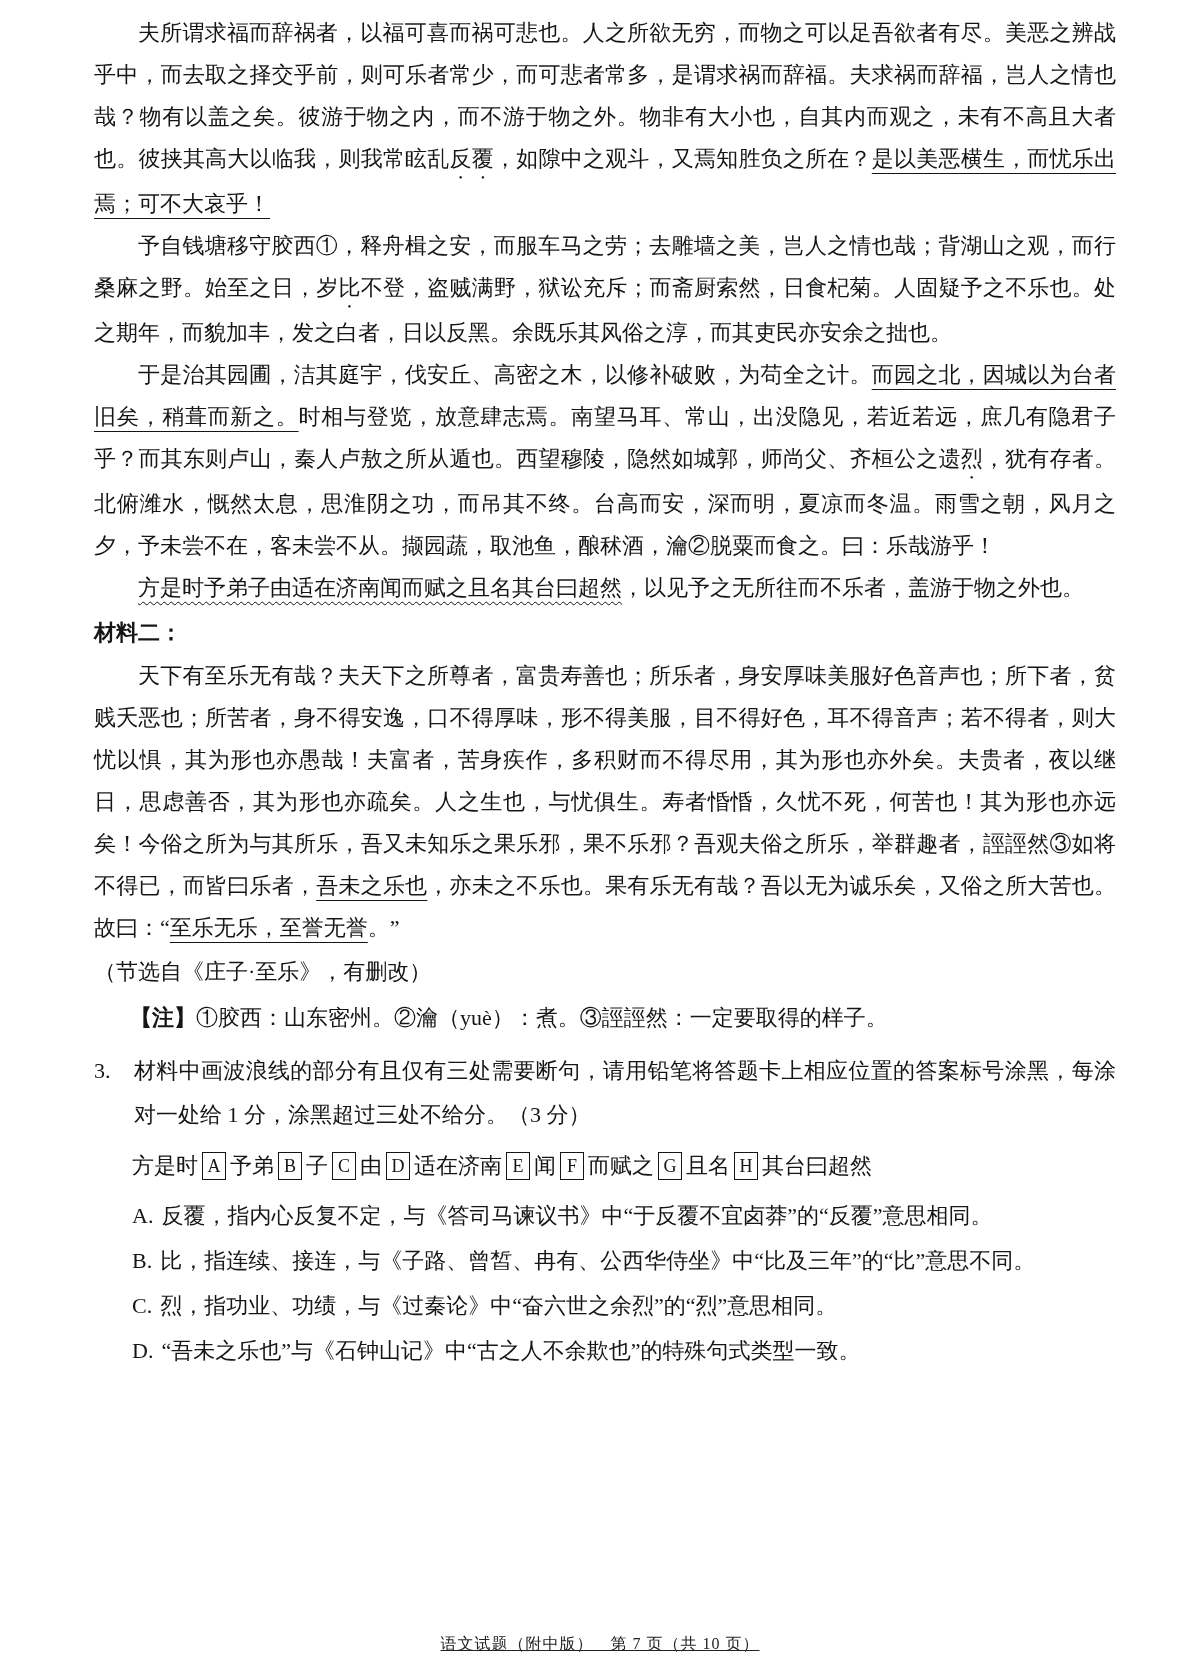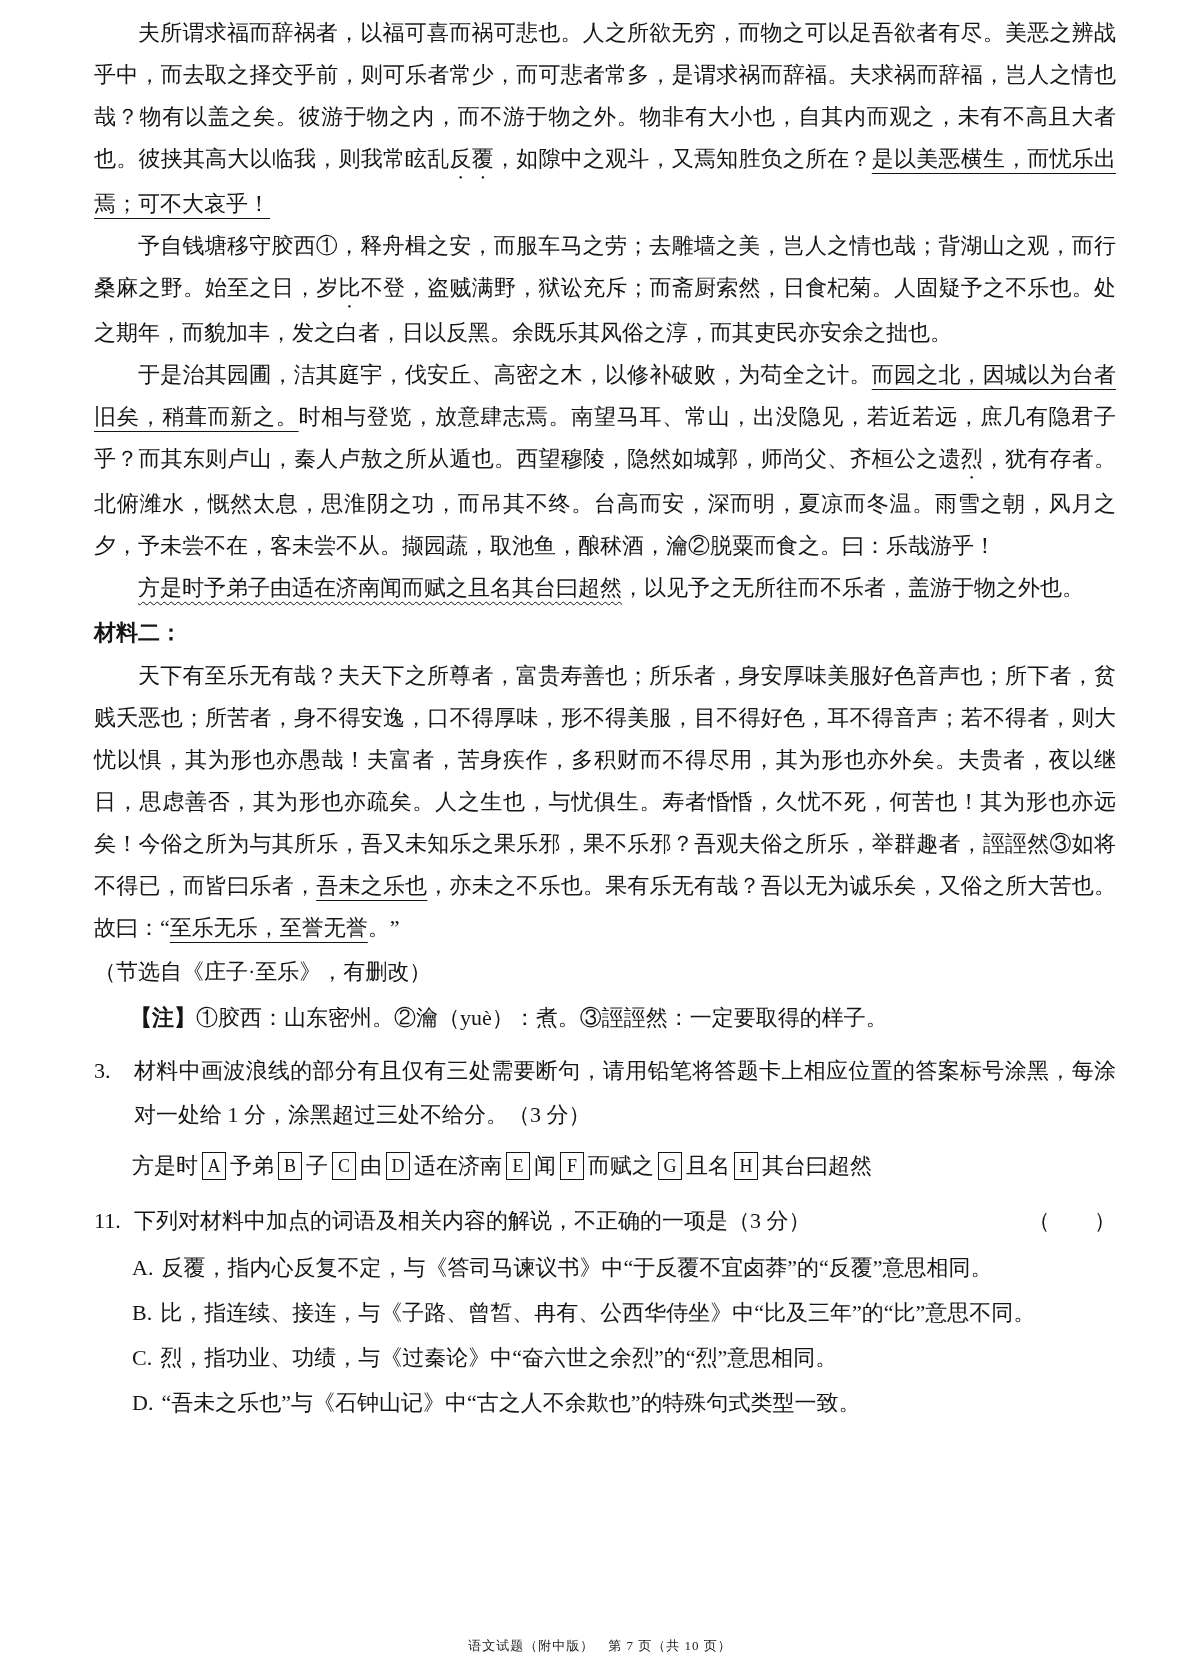--- a/index.html
+++ b/index.html
@@ -91,23 +91,24 @@
   }
   .options { padding-left: 38px; margin-top: 2px; }
   .option { line-height: 45px; text-align: justify; }
   .option-label { margin-right: 8px; }
   .footer {
     position: absolute;
     bottom: 16px;
     left: 0;
     width: 100%;
     text-align: center;
-    font-size: 13px;
+    font-size: 16px;
     letter-spacing: 1px;
     color: #222;
+    text-decoration: underline;
   }
 </style>
 </head>
 <body>
 
 <div class="page">
 
   <div>
     <p class="para"><span class="seg-plain">夫所谓求福而辞祸者，以福可喜而祸可悲也。人之所欲无穷，而物之可以足吾欲者有尽。美恶之辨战乎中，而去取之择交乎前，则可乐者常少，而可悲者常多，是谓求祸而辞福。夫求祸而辞福，岂人之情也哉？物有以盖之矣。彼游于物之内，而不游于物之外。物非有大小也，自其内而观之，未有不高且大者也。彼挟其高大以临我，则我常眩乱</span><span class="seg-dots">反覆</span><span class="seg-plain">，如隙中之观斗，又焉知胜负之所在？</span><span class="seg-underline">是以美恶横生，而忧乐出焉；可不大哀乎！</span></p>
     <p class="para"><span class="seg-plain">予自钱塘移守胶西①，释舟楫之安，而服车马之劳；去雕墙之美，岂人之情也哉；背湖山之观，而行桑麻之野。始至之日，岁</span><span class="seg-dots">比</span><span class="seg-plain">不登，盗贼满野，狱讼充斥；而斋厨索然，日食杞菊。人固疑予之不乐也。处之期年，而貌加丰，发之白者，日以反黑。余既乐其风俗之淳，而其吏民亦安余之拙也。</span></p>
@@ -127,27 +128,20 @@
     <span class="note-label">【注】</span><span>①胶西：山东密州。②瀹（yuè）：煮。③誙誙然：一定要取得的样子。</span>
   </div>
 
   <div class="question">
     <span class="q-num">3.</span>
     <div class="q-text">材料中画波浪线的部分有且仅有三处需要断句，请用铅笔将答题卡上相应位置的答案标号涂黑，每涂对一处给 1 分，涂黑超过三处不给分。（3 分）</div>
   </div>
 
   <div class="q10-sentence"><span class="seg-plain">方是时</span><span class="seg-box">A</span><span class="seg-plain">予弟</span><span class="seg-box">B</span><span class="seg-plain">子</span><span class="seg-box">C</span><span class="seg-plain">由</span><span class="seg-box">D</span><span class="seg-plain">适在济南</span><span class="seg-box">E</span><span class="seg-plain">闻</span><span class="seg-box">F</span><span class="seg-plain">而赋之</span><span class="seg-box">G</span><span class="seg-plain">且名</span><span class="seg-box">H</span><span class="seg-plain">其台曰超然</span></div>
 
-  <div class="question q11">
-    <span class="q-num">11.</span>
-    <div class="q-text">
-      <span>下列对材料中加点的词语及相关内容的解说，不正确的一项是（3 分）</span>
-      <span class="answer-blank">（　　）</span>
-    </div>
-  </div>
 
   <div class="options">
     <div class="option">
       <span class="option-label">A.</span><span>反覆，指内心反复不定，与《答司马谏议书》中“于反覆不宜卤莽”的“反覆”意思相同。</span>
     </div>
     <div class="option">
       <span class="option-label">B.</span><span>比，指连续、接连，与《子路、曾皙、冉有、公西华侍坐》中“比及三年”的“比”意思不同。</span>
     </div>
     <div class="option">
       <span class="option-label">C.</span><span>烈，指功业、功绩，与《过秦论》中“奋六世之余烈”的“烈”意思相同。</span>

